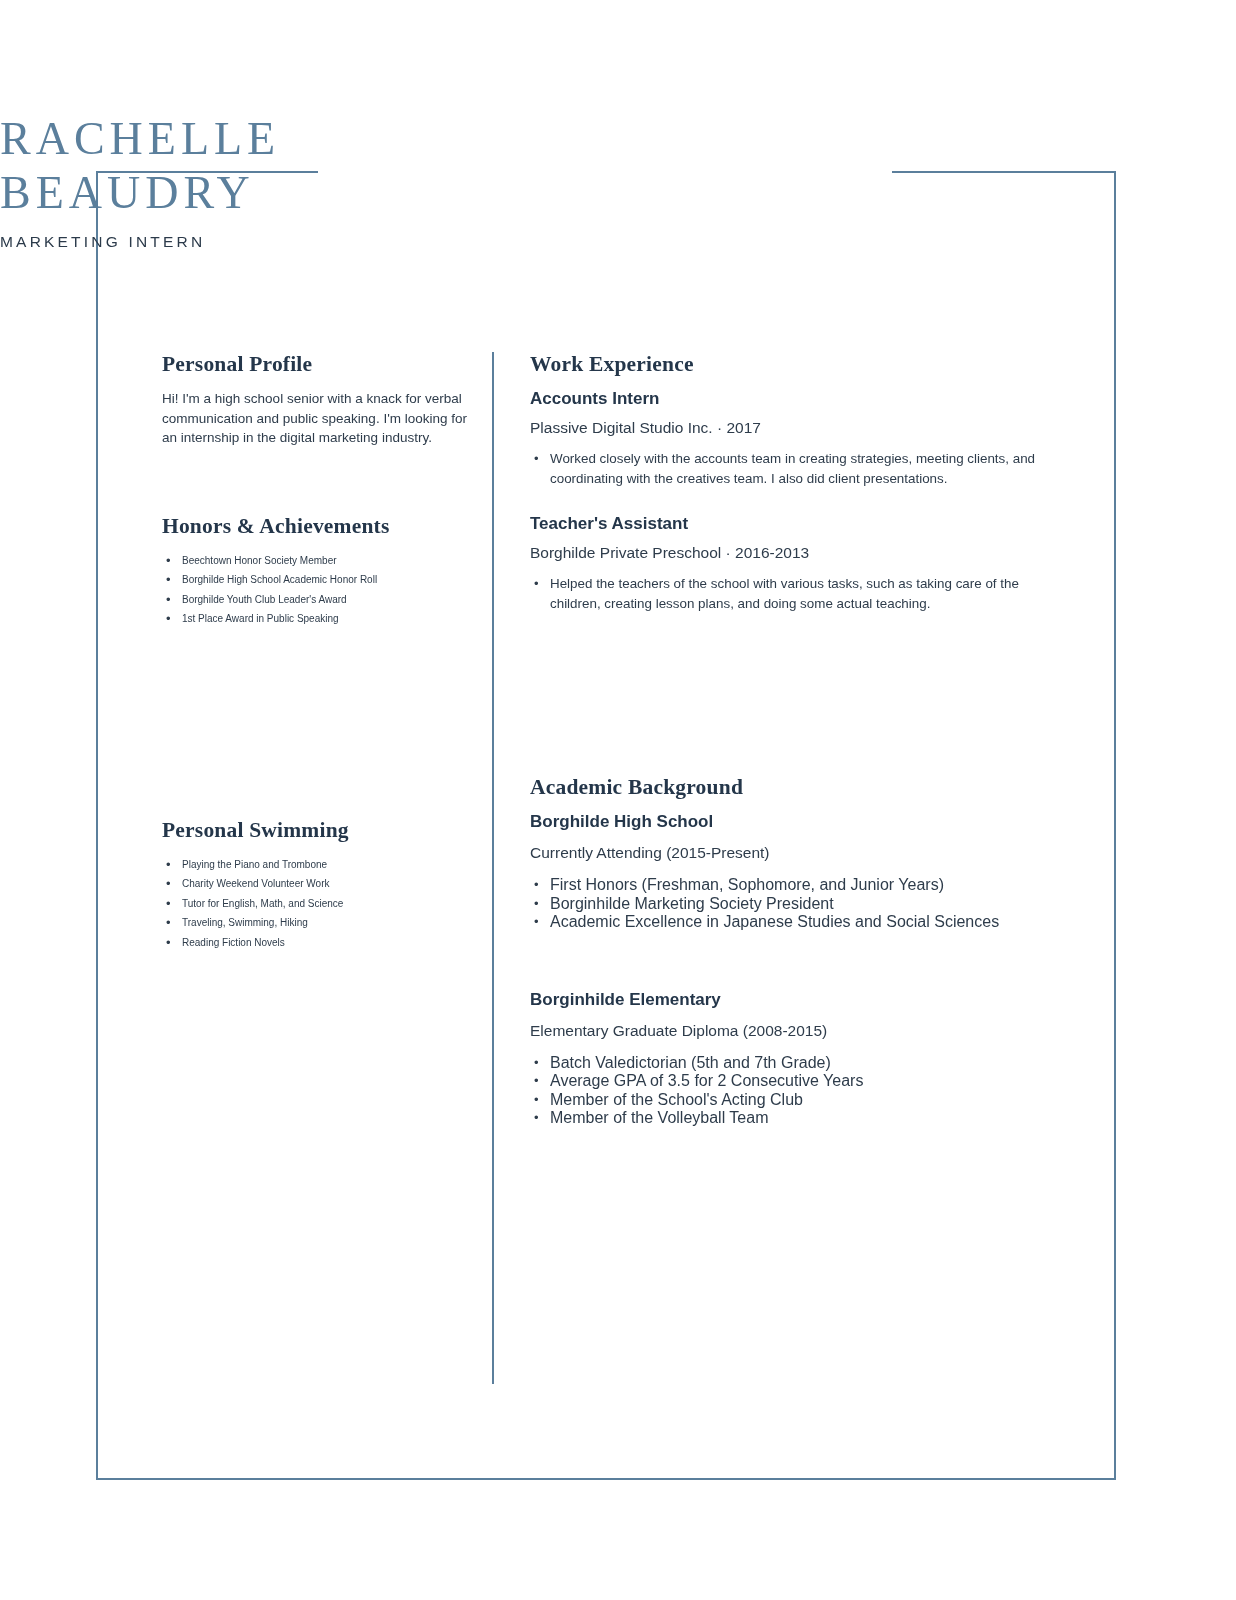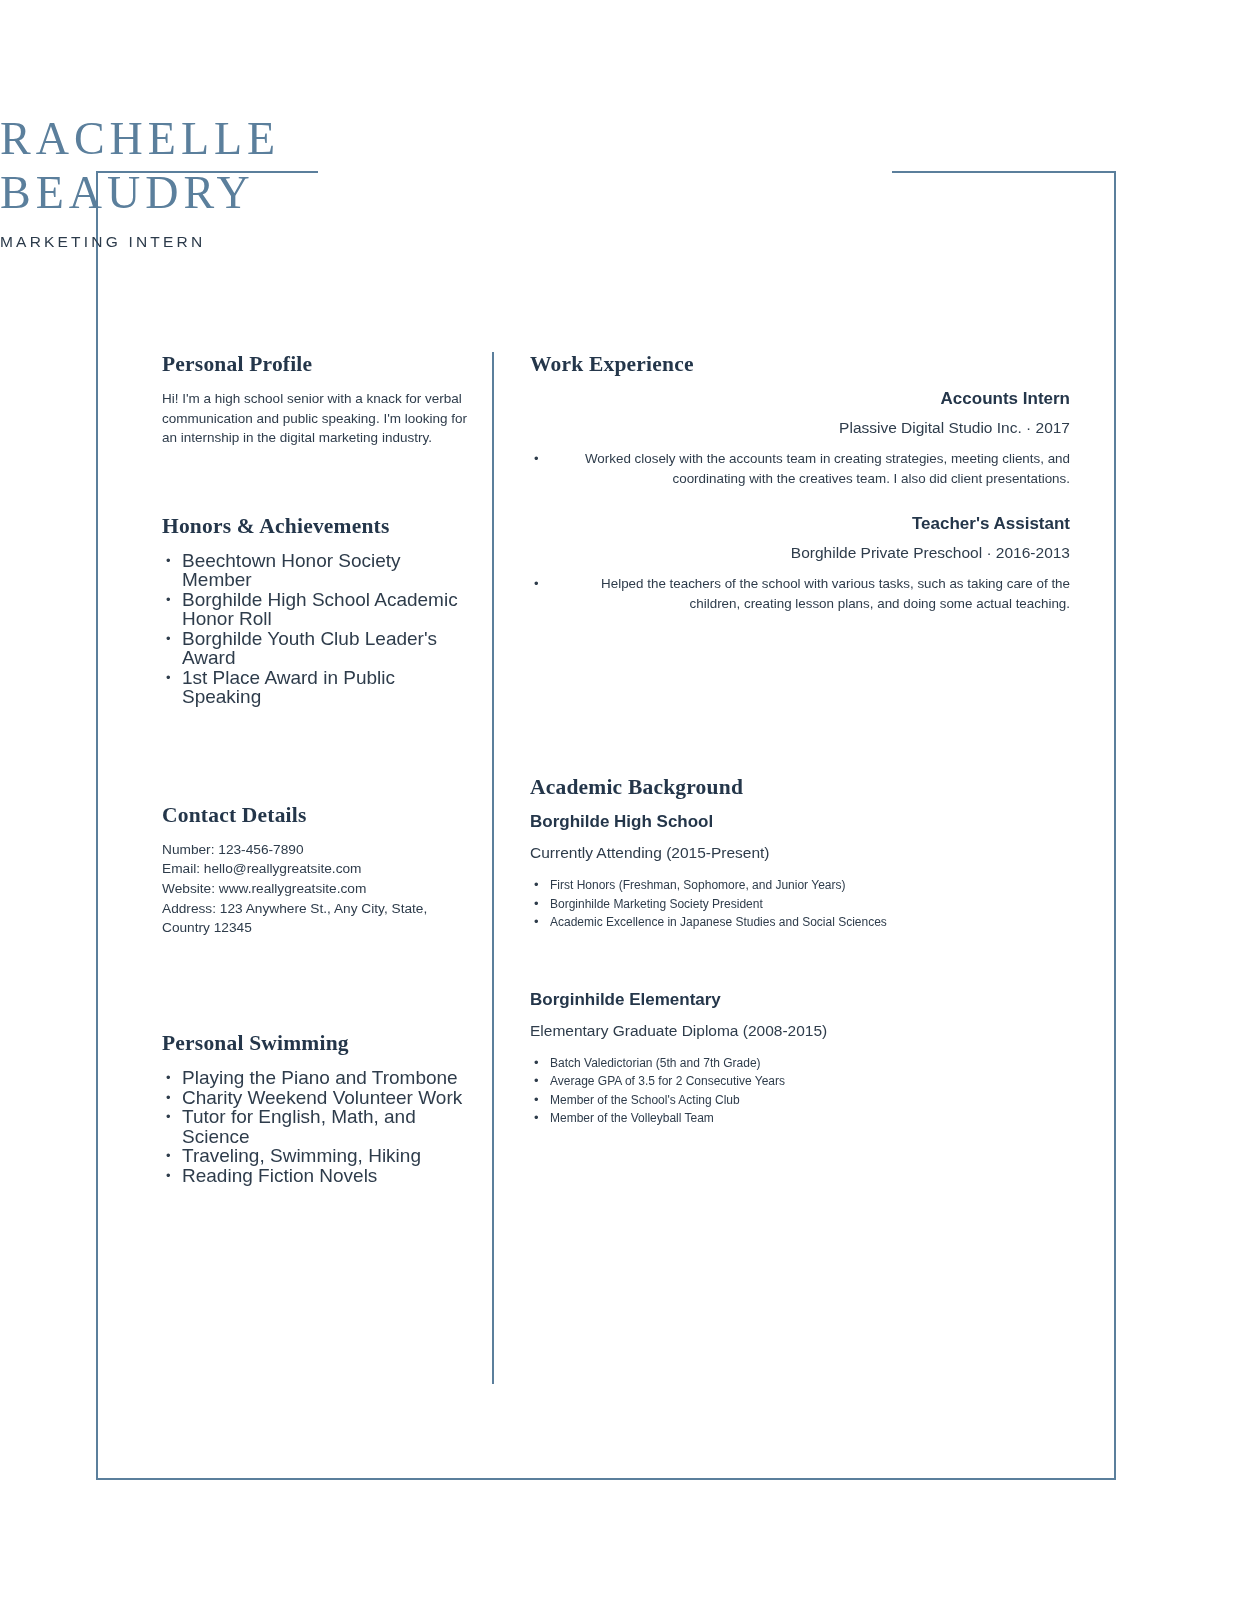--- a/index.html
+++ b/index.html
@@ -97,36 +97,36 @@
     color: #2e3c4b;
     margin: 0;
   }
   ul.bullets {
     margin: 0;
     padding-left: 18px;
     list-style: none;
   }
   ul.bullets li {
     position: relative;
-    font-size: 19px;
+    font-size: 10px;
     line-height: 19.5px;
     color: #2e3c4b;
     margin-bottom: 0px;
     padding-left: 2px;
   }
   ul.bullets li::before {
     content: "•";
     position: absolute;
     left: -14px;
     top: 0;
     color: #2e3c4b;
     font-size: 13px;
   }
   ul.bullets.small li {
-    font-size: 12px;
+    font-size: 16px;
     line-height: 18.5px;
   }
   ul.bullets.wide li {
     font-size: 13.4px;
     line-height: 19.5px;
   }
 
   .block-gap-1 { height: 66px; }
   .block-gap-2 { height: 60px; }
   .block-gap-3 { height: 60px; }
@@ -147,21 +147,21 @@
     font-size: 17px;
     font-weight: 700;
     color: #24364a;
     margin: 0 0 12px 0;
   }
   .school-meta {
     font-size: 15.5px;
     color: #2e3c4b;
     margin: 0 0 14px 0;
   }
-  .exp-entry { margin-bottom: 26px; text-align: right; }
+  .exp-entry { margin-bottom: 26px; }
   .edu-entry { margin-bottom: 28px; }
   .contact-line {
     font-size: 13.7px;
     line-height: 19.7px;
     color: #2e3c4b;
   }
 </style>
 </head>
 <body>
 
@@ -192,27 +192,20 @@
       <ul class="bullets">
         <li>Beechtown Honor Society Member</li>
         <li>Borghilde High School Academic Honor Roll</li>
         <li>Borghilde Youth Club Leader's Award</li>
         <li>1st Place Award in Public Speaking</li>
       </ul>
     </section>
 
     <div class="block-gap-2" style="height:96px"></div>
 
-    <section>
-      <h2 class="section-title">Contact Details</h2>
-      <div class="contact-line">Number: 123-456-7890</div>
-      <div class="contact-line">Email: hello@reallygreatsite.com</div>
-      <div class="contact-line">Website: www.reallygreatsite.com</div>
-      <div class="contact-line">Address: 123 Anywhere St., Any City, State, Country 12345</div>
-    </section>
 
     <div class="block-gap-3" style="height:93px"></div>
 
     <section>
       <h2 class="section-title">Personal Swimming</h2>
       <ul class="bullets">
         <li>Playing the Piano and Trombone</li>
         <li>Charity Weekend Volunteer Work</li>
         <li>Tutor for English, Math, and Science</li>
         <li>Traveling, Swimming, Hiking</li>

